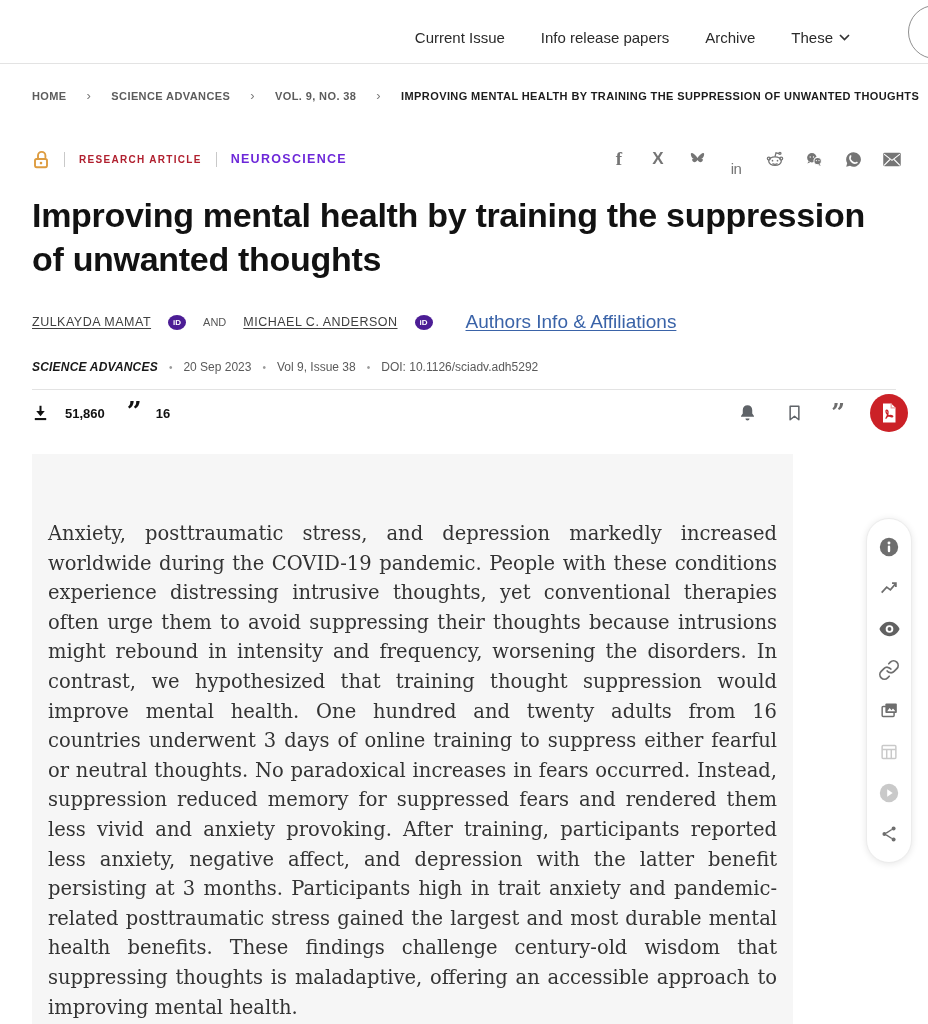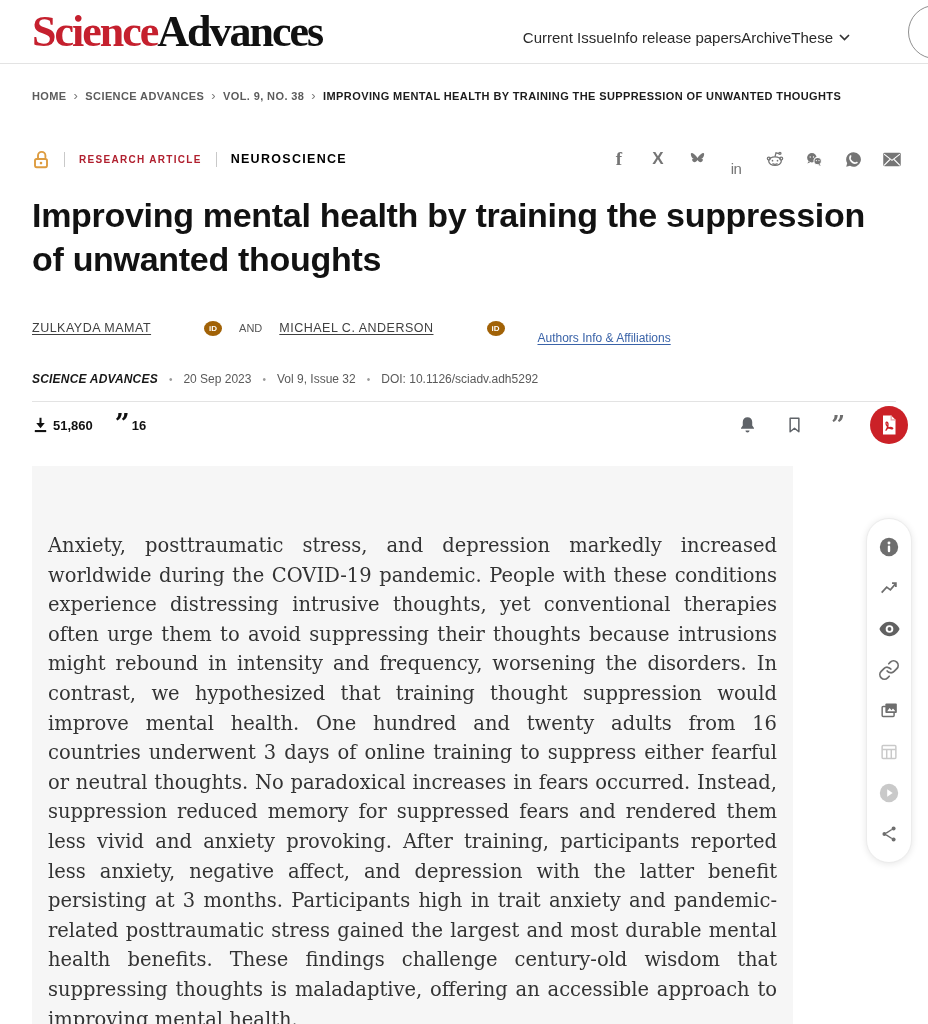--- a/index.html
+++ b/index.html
@@ -6,66 +6,66 @@
   html,body { width:928px; height:1024px; overflow:hidden; background:#fff;
               font-family:"Liberation Sans", sans-serif; position:relative; }
 
   
   .header { height:64px; display:flex; align-items:center; padding-left:32px;
             border-bottom:1px solid #e3e3e3; position:relative; }
   .logo { font-family:"Liberation Serif", serif; font-weight:bold; font-size:44px;
           letter-spacing:-2px; line-height:1; cursor:pointer; }
   .logo .sci { color:#c5202e; }
   .logo .adv { color:#111; }
-  .nav { margin-left:auto; display:flex; align-items:center; padding-right:78px;margin-top:12px; }
+  .nav { margin-left:auto; display:flex; align-items:center; gap:36px; padding-right:78px;margin-top:12px; }
   .nav-item { font-size:15px; color:#2a2a2a; cursor:pointer; display:flex; align-items:center; gap:6px; }
   .search-circle { position:absolute; top:5px; right:-34px; width:54px; height:54px;
                    border:1.5px solid #8f8f8f; border-radius:50%; background:#fff; }
 
   
-  .breadcrumb { display:flex; align-items:center; gap:7px; padding:0 32px; margin-top:24px;
+  .breadcrumb { display:flex; align-items:center; gap:20px; padding:0 32px; margin-top:24px;
                 font-size:11px; font-weight:bold; letter-spacing:.4px; color:#5c5c5c; }
   .crumb { cursor:pointer; white-space:nowrap; }
   .crumb-sep { color:#7a7a7a; font-size:13px; font-weight:normal; }
   .crumb.current { color:#1c1c1c; cursor:default; }
 
   
   .meta-row { display:flex; align-items:center; margin:46px 26px 0 32px; }
   .oa-icon { display:flex; }
   .vdiv { width:1px; height:15px; background:#c9c9c9; margin:0 14px; }
   .type-label { font-size:10px; font-weight:bold; letter-spacing:1.3px; color:#b01f2e; }
-  .subject-label { font-size:12.5px; font-weight:bold; letter-spacing:1.3px; color:#000000; }
+  .subject-label { font-size:12.5px; font-weight:bold; letter-spacing:1.3px; color:#6d28d9; }
   .social-row { margin-left:auto; display:flex; align-items:center; gap:19px; }
   .social-btn { color:#757575; cursor:pointer; display:flex; align-items:center; justify-content:center;
                 width:20px; height:20px; }
   .glyph-f  { font-family:"Liberation Serif",serif; font-size:19px; font-weight:bold; }
   .glyph-x  { font-size:17px; font-weight:bold; }
   .glyph-in { font-size:15px; font-weight:normal; letter-spacing:-.5px;margin-top:19px; }
 
   
   .title { margin:24px 32px 0; max-width:880px; font-size:34px; line-height:44px;
            font-weight:bold; color:#121212; letter-spacing:-.3px; }
   .authors-row { display:flex; align-items:center; margin:30px 32px 0; gap:17px; font-size:12.5px; }
   .author-name { color:#3f3f3f; letter-spacing:.5px; text-decoration:underline;
                  text-underline-offset:2px; cursor:pointer; }
-  .orcid { width:18px; height:15px; border-radius:50%; background:#a16207; color:#fff;
+  .orcid { width:18px; height:15px; border-radius:50%; background:#4c1d95; color:#fff;
            font-size:8px; font-weight:bold; display:flex; align-items:center; justify-content:center;
-           cursor:pointer;margin-left:36px; }
+           cursor:pointer; }
   .and-label { color:#565656; font-size:11px;text-align:right; }
-  .affil-link { color:#3a63a8; font-size:12px; text-decoration:underline;
-                text-underline-offset:2px; margin-left:16px; cursor:pointer;margin-top:20px; }
+  .affil-link { color:#3a63a8; font-size:19px; text-decoration:underline;
+                text-underline-offset:2px; margin-left:16px; cursor:pointer; }
   .pub-row { display:flex; align-items:center; gap:11px; margin:27px 32px 0; font-size:12px; color:#5a5a5a; }
   .journal-name { font-weight:bold; font-style:italic; color:#171717; letter-spacing:.2px; }
   .dot { color:#9a9a9a; font-size:10px; }
   .doi-link { color:#5a5a5a; text-underline-offset:2px; cursor:pointer; }
   .hr { border:none; border-top:1px solid #e3e3e3; margin:15px 32px 0; }
 
   
   .metrics-row { display:flex; align-items:center; margin:0 20px 0 32px; height:46px; }
-  .metric { display:flex; align-items:center; gap:4px; margin-right:22px; cursor:pointer; }
+  .metric { display:flex; align-items:center; gap:16px; margin-right:22px; cursor:pointer; }
   .metric-num { font-size:13px; font-weight:bold; color:#111; }
   .quote-glyph { font-family:"DejaVu Serif", serif; font-size:26px; font-weight:bold;
                  line-height:10px; color:#111; height:14px; overflow:visible; letter-spacing:-2px; }
   .actions { margin-left:auto; display:flex; align-items:center; gap:27px; }
   .action-btn { cursor:pointer; display:flex; align-items:center; justify-content:center; }
   .quote-gray { color:#6e6e6e; font-size:24px; }
   .pdf-circle { width:38px; height:38px; border-radius:50%; background:#cb2127;
                 display:flex; align-items:center; justify-content:center; cursor:pointer; }
 
   
@@ -78,21 +78,20 @@
   .side-toolbar { position:absolute; right:16px; top:518px; width:46px; background:#fff;
                   border:1px solid #ececec; border-radius:24px;
                   box-shadow:0 1px 7px rgba(0,0,0,.10);
                   display:flex; flex-direction:column; align-items:center; gap:17px; padding:16px 0; }
   .tool-btn { width:24px; height:24px; cursor:pointer; display:flex; align-items:center; justify-content:center; }
 </style>
 </head>
 <body>
 
 <div class="header">
-  <div class="logo"><span class="sci">Science</span><span class="adv">Advances</span></div>
   <div class="nav">
     <span class="nav-item">Current Issue</span>
     <span class="nav-item">Info release papers</span>
     <span class="nav-item">Archive</span>
     <span class="nav-item">
       <span>These</span>
       <svg width="11" height="7" viewBox="0 0 11 7">
           <polyline points="1,1 5.5,5.5 10,1" fill="none" stroke="#333" stroke-width="1.7"></polyline>
         </svg>
     </span>
@@ -186,21 +185,21 @@
   <span class="author-name">MICHAEL C. ANDERSON</span>
   <span class="orcid">iD</span>
   <span class="affil-link">Authors Info &amp; Affiliations</span>
 </div>
 
 <div class="pub-row">
   <span class="journal-name">SCIENCE ADVANCES</span>
   <span class="dot">•</span>
   <span>20 Sep 2023</span>
   <span class="dot">•</span>
-  <span>Vol 9, Issue 32</span>
+  <span>Vol 9, Issue 38</span>
   <span class="dot">•</span>
   <span class="doi-link">DOI: 10.1126/sciadv.adh5292</span>
 </div>
 
 <hr class="hr">
 
 <div class="metrics-row">
   <span class="metric">
     <svg width="17" height="18" viewBox="0 0 20 21">
         <path d="M10 2 v7" stroke="#111" stroke-width="2.4"></path>

